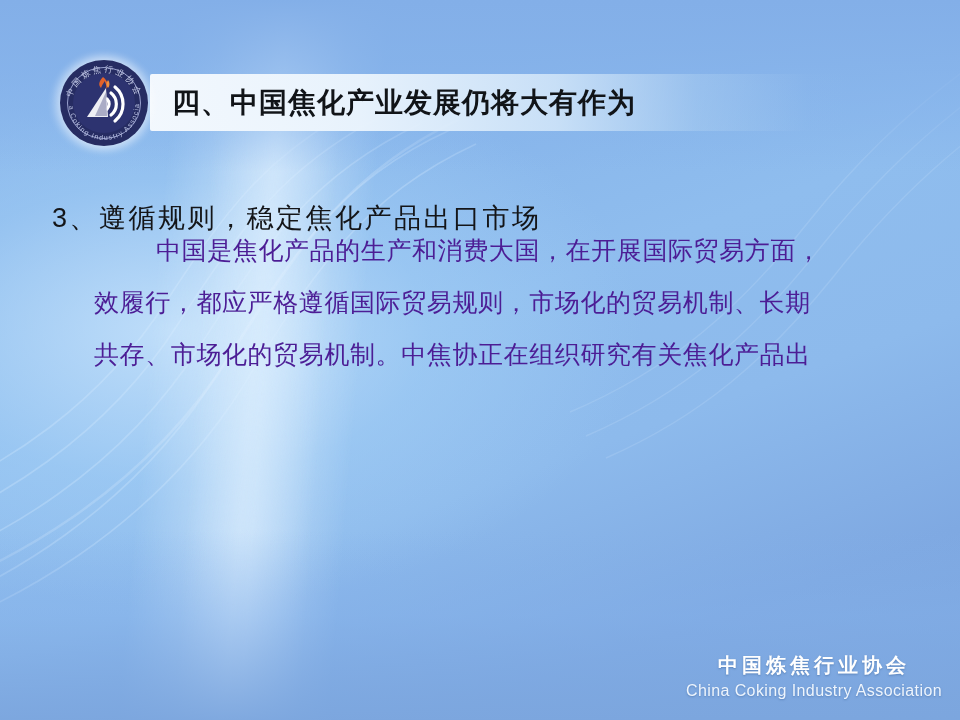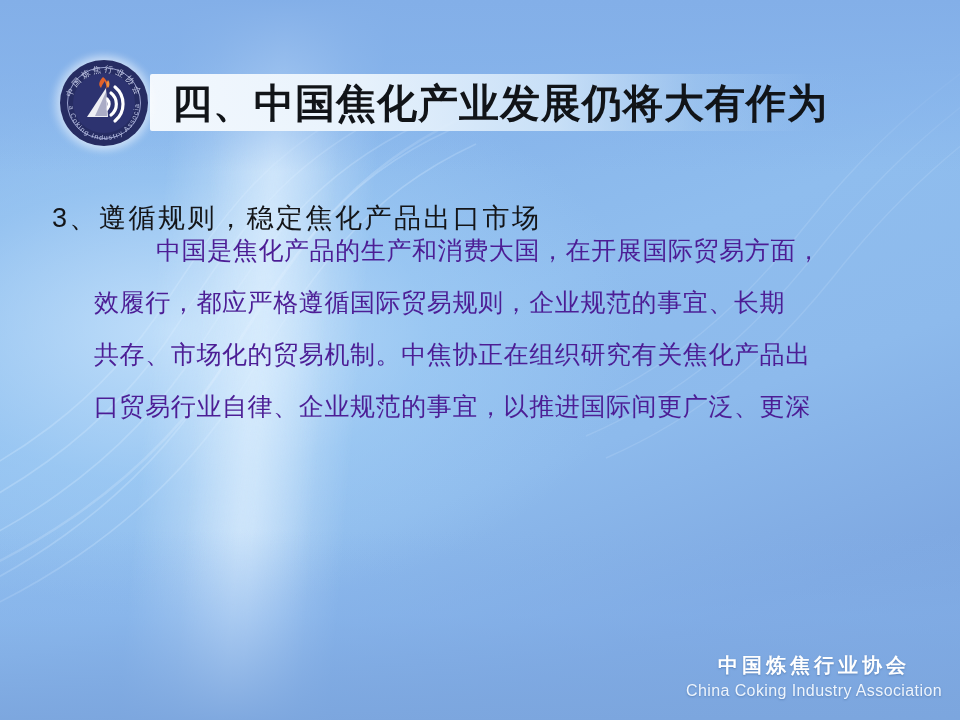--- a/index.html
+++ b/index.html
@@ -92,21 +92,21 @@
         rgba(140,184,232,0.0) 100%);
     border-radius: 2px 0 0 2px;
   }
   .title-text {
     position: absolute;
     left: 172px;
     top: 76px;
     height: 54px;
     line-height: 54px;
     font-family: "DejaVu Serif", "Liberation Serif", serif;
-    font-size: 40px;
+    font-size: 28px;
     font-weight: 700;
     color: #111418;
     letter-spacing: 1px;
     white-space: nowrap;
   }
 
   
   .logo-wrap {
     position: absolute;
     left: 52px;
@@ -248,23 +248,22 @@
         <path d="M44 18 C 40 22, 39 26, 42 29 C 43.5 25, 45 24, 45.5 22 C 47 25, 48 27, 47 30 C 50 27, 49 22, 44 18 Z" fill="#e2622a"></path>
         <path d="M49 21 C 47 24, 47 27, 49 29 C 51 27, 51 23, 49 21 Z" fill="#f0913f"></path>
       </g>
     </svg>
   </div>
 
   <div class="subtitle">3、遵循规则，稳定焦化产品出口市场</div>
 
   <div class="body-block">
     <div class="body-line indent">中国是焦化产品的生产和消费大国，在开展国际贸易方面，</div>
-    <div class="body-line">效履行，都应严格遵循国际贸易规则，企业规范的事宜、长期</div>
+    <div class="body-line">效履行，都应严格遵循国际贸易规则，市场化的贸易机制、长期</div>
     <div class="body-line">共存、市场化的贸易机制。中焦协正在组织研究有关焦化产品出</div>
-    <div class="body-line">口贸易行业自律、企业规范的事宜，以推进国际间更广泛、更深</div>
   </div>
 
   <div class="footer">
     <div class="footer-cn">中国炼焦行业协会</div>
     <div class="footer-en">China Coking Industry Association</div>
   </div>
 
 </div>
 
 </body></html>

